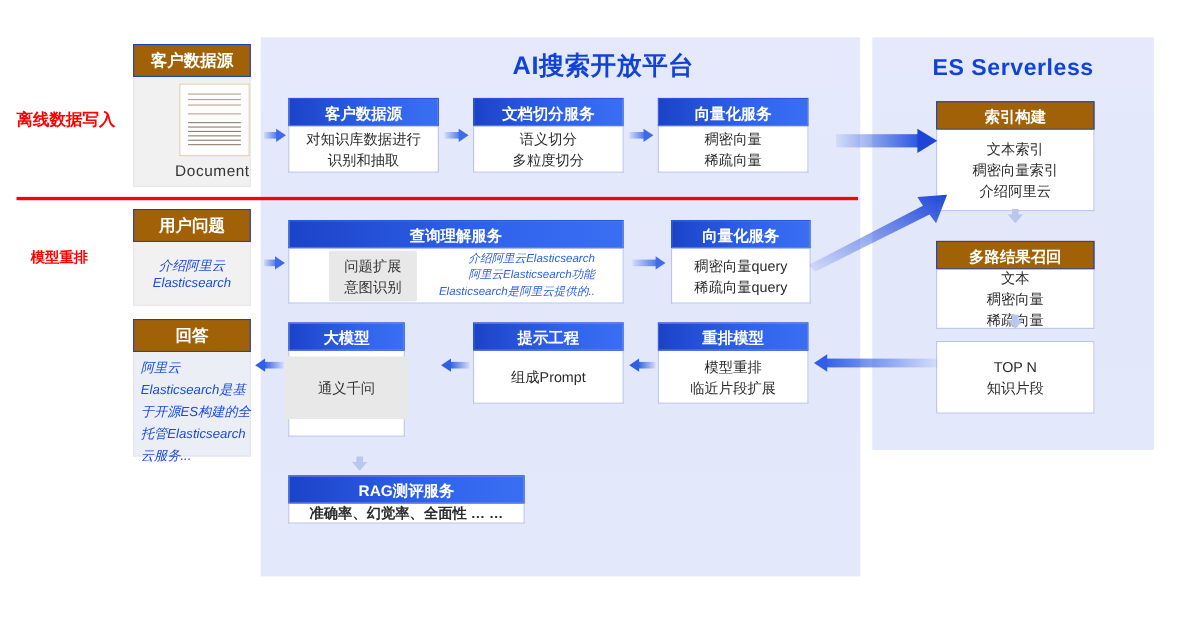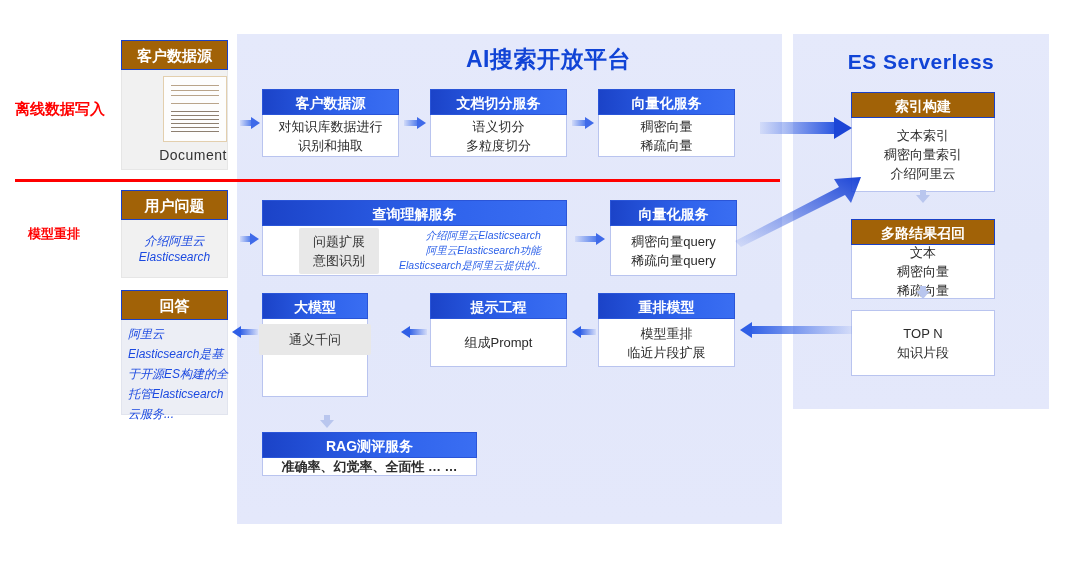--- a/index.html
+++ b/index.html
@@ -102,21 +102,21 @@
   #qu-expanded{margin-left:20px;text-align:right;}
   #qu-expanded .ln{
     color:#2a5fe8;font-style:italic;font-size:10.5px;line-height:15px;white-space:nowrap;
   }
   #vec-on{left:610px;top:200px;width:127px;height:76px;}
   #vec-on .bd{height:50px;}
 
   
   #llm{left:262px;top:293px;width:106px;height:104px;}
   #llm .bd{height:78px;justify-content:flex-start;padding-top:5px;}
-  #llm .chip{width:112px;box-sizing:border-box;padding:6px 0;}
+  #llm .chip{width:112px;box-sizing:border-box;padding:19px 0;}
   #llm .chip2{
     background:#e8e8e8;color:#333;font-size:11.5px;line-height:17px;
     width:122px;box-sizing:border-box;text-align:center;margin-top:7px;padding:3px 0;
   }
   #prompt-eng{left:430px;top:293px;width:137px;height:74px;}
   #prompt-eng .bd{height:48px;}
   #rerank{left:598px;top:293px;width:137px;height:74px;}
   #rerank .bd{height:48px;}
 
   

